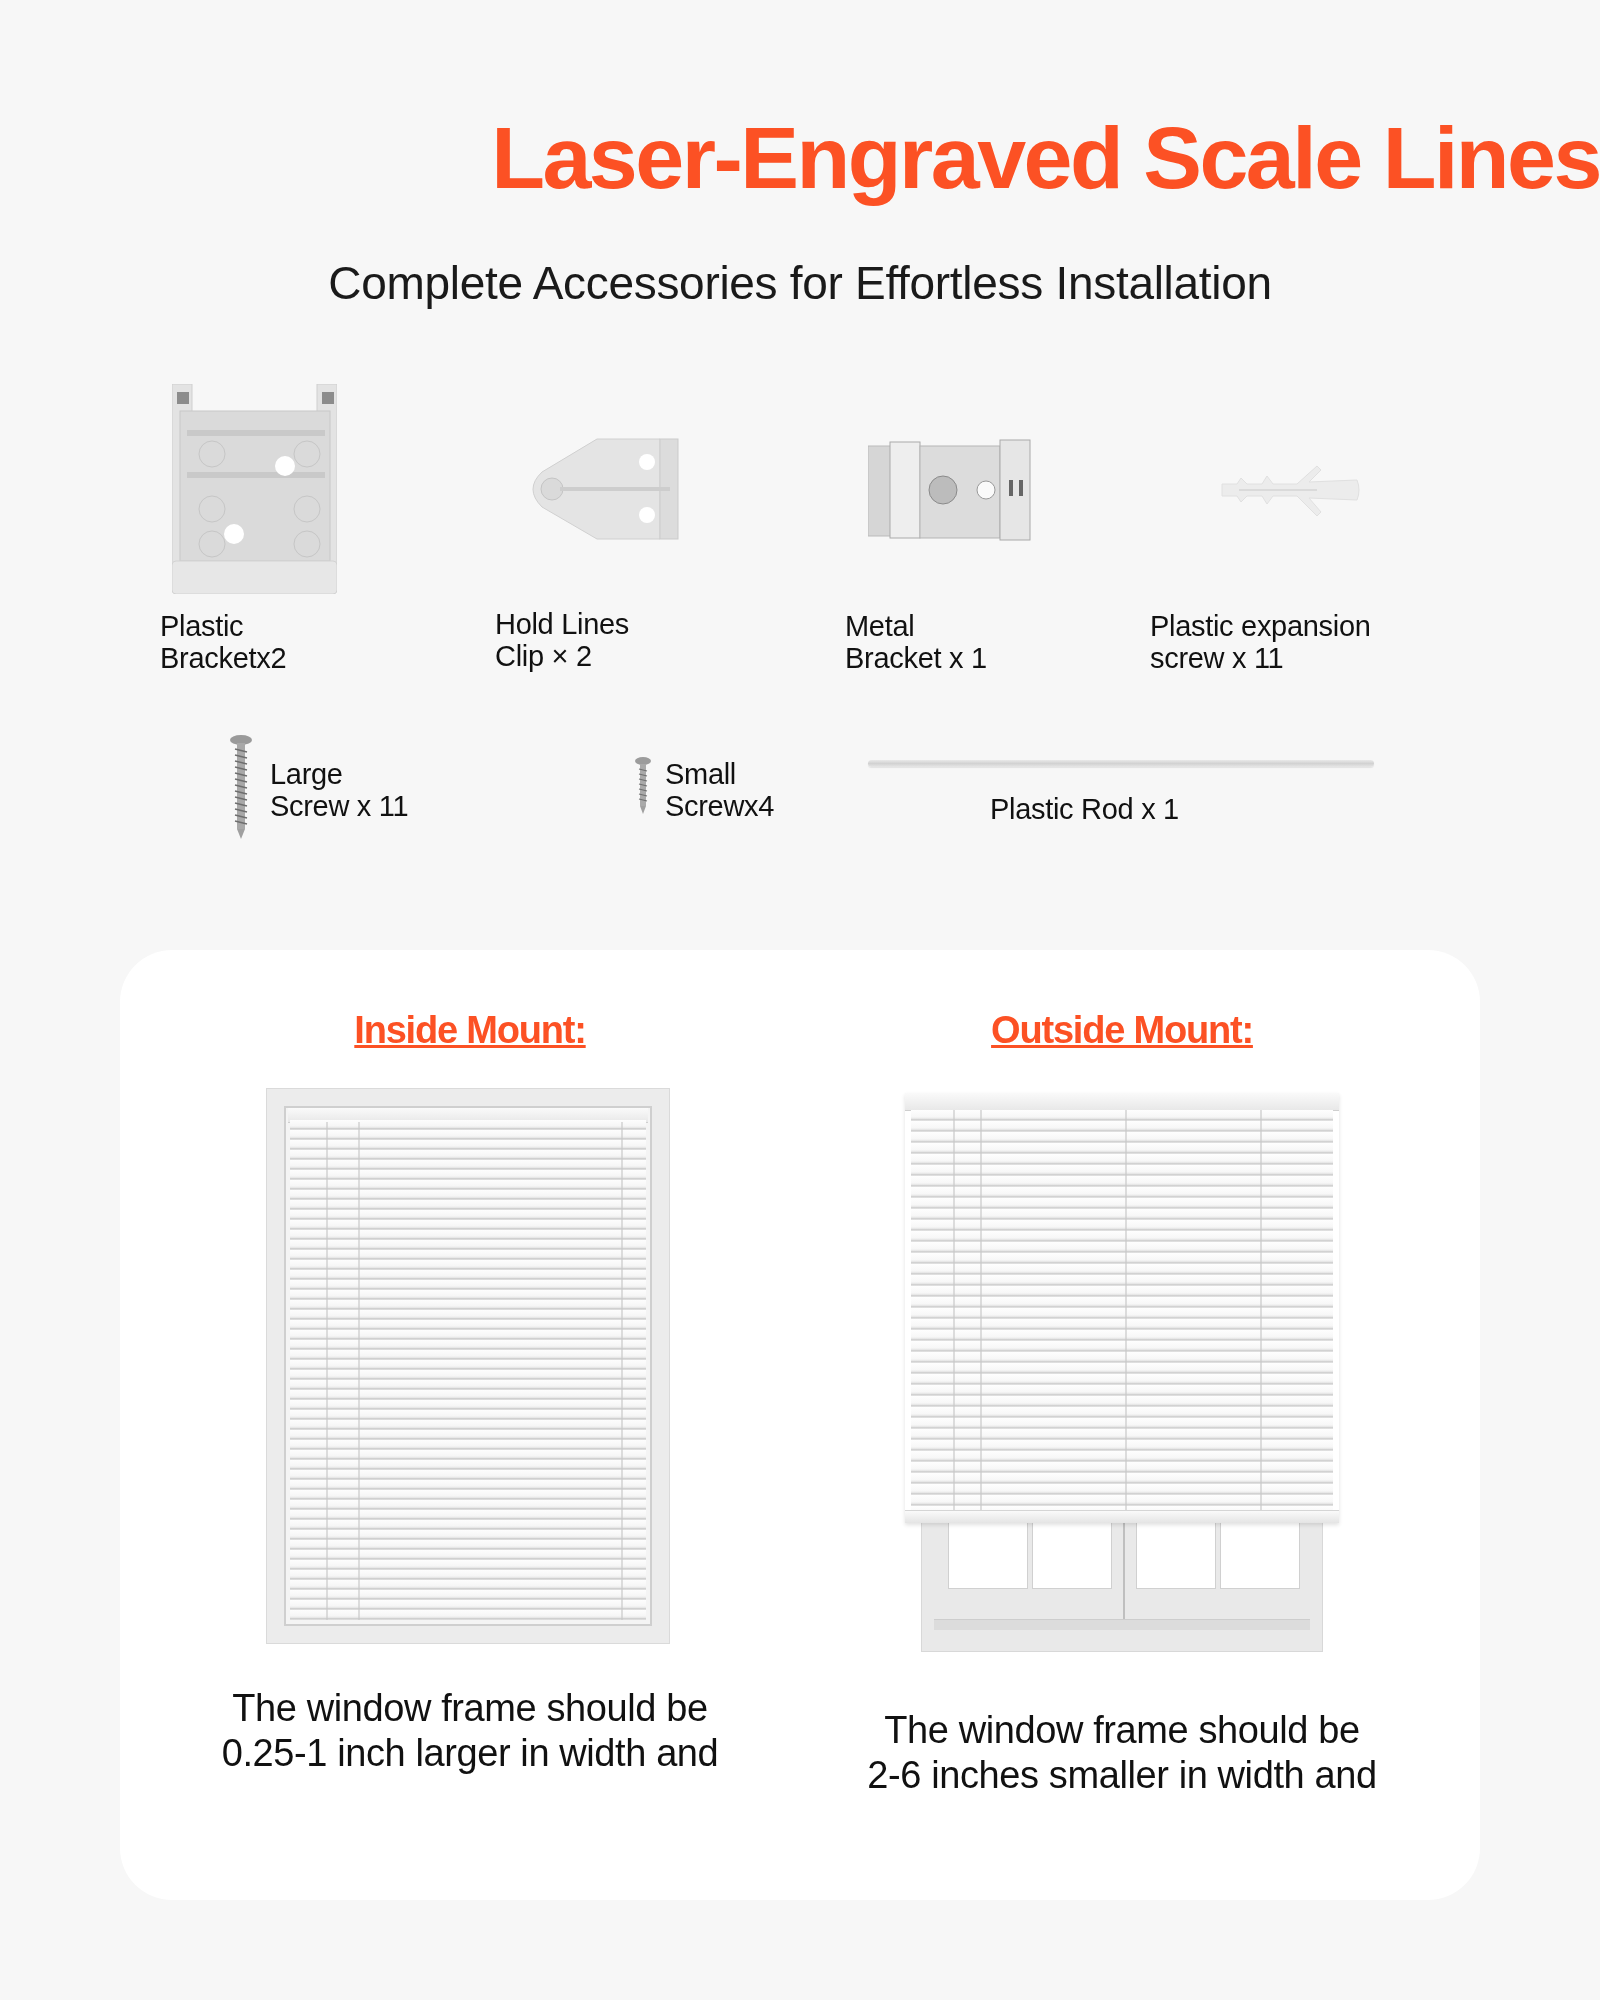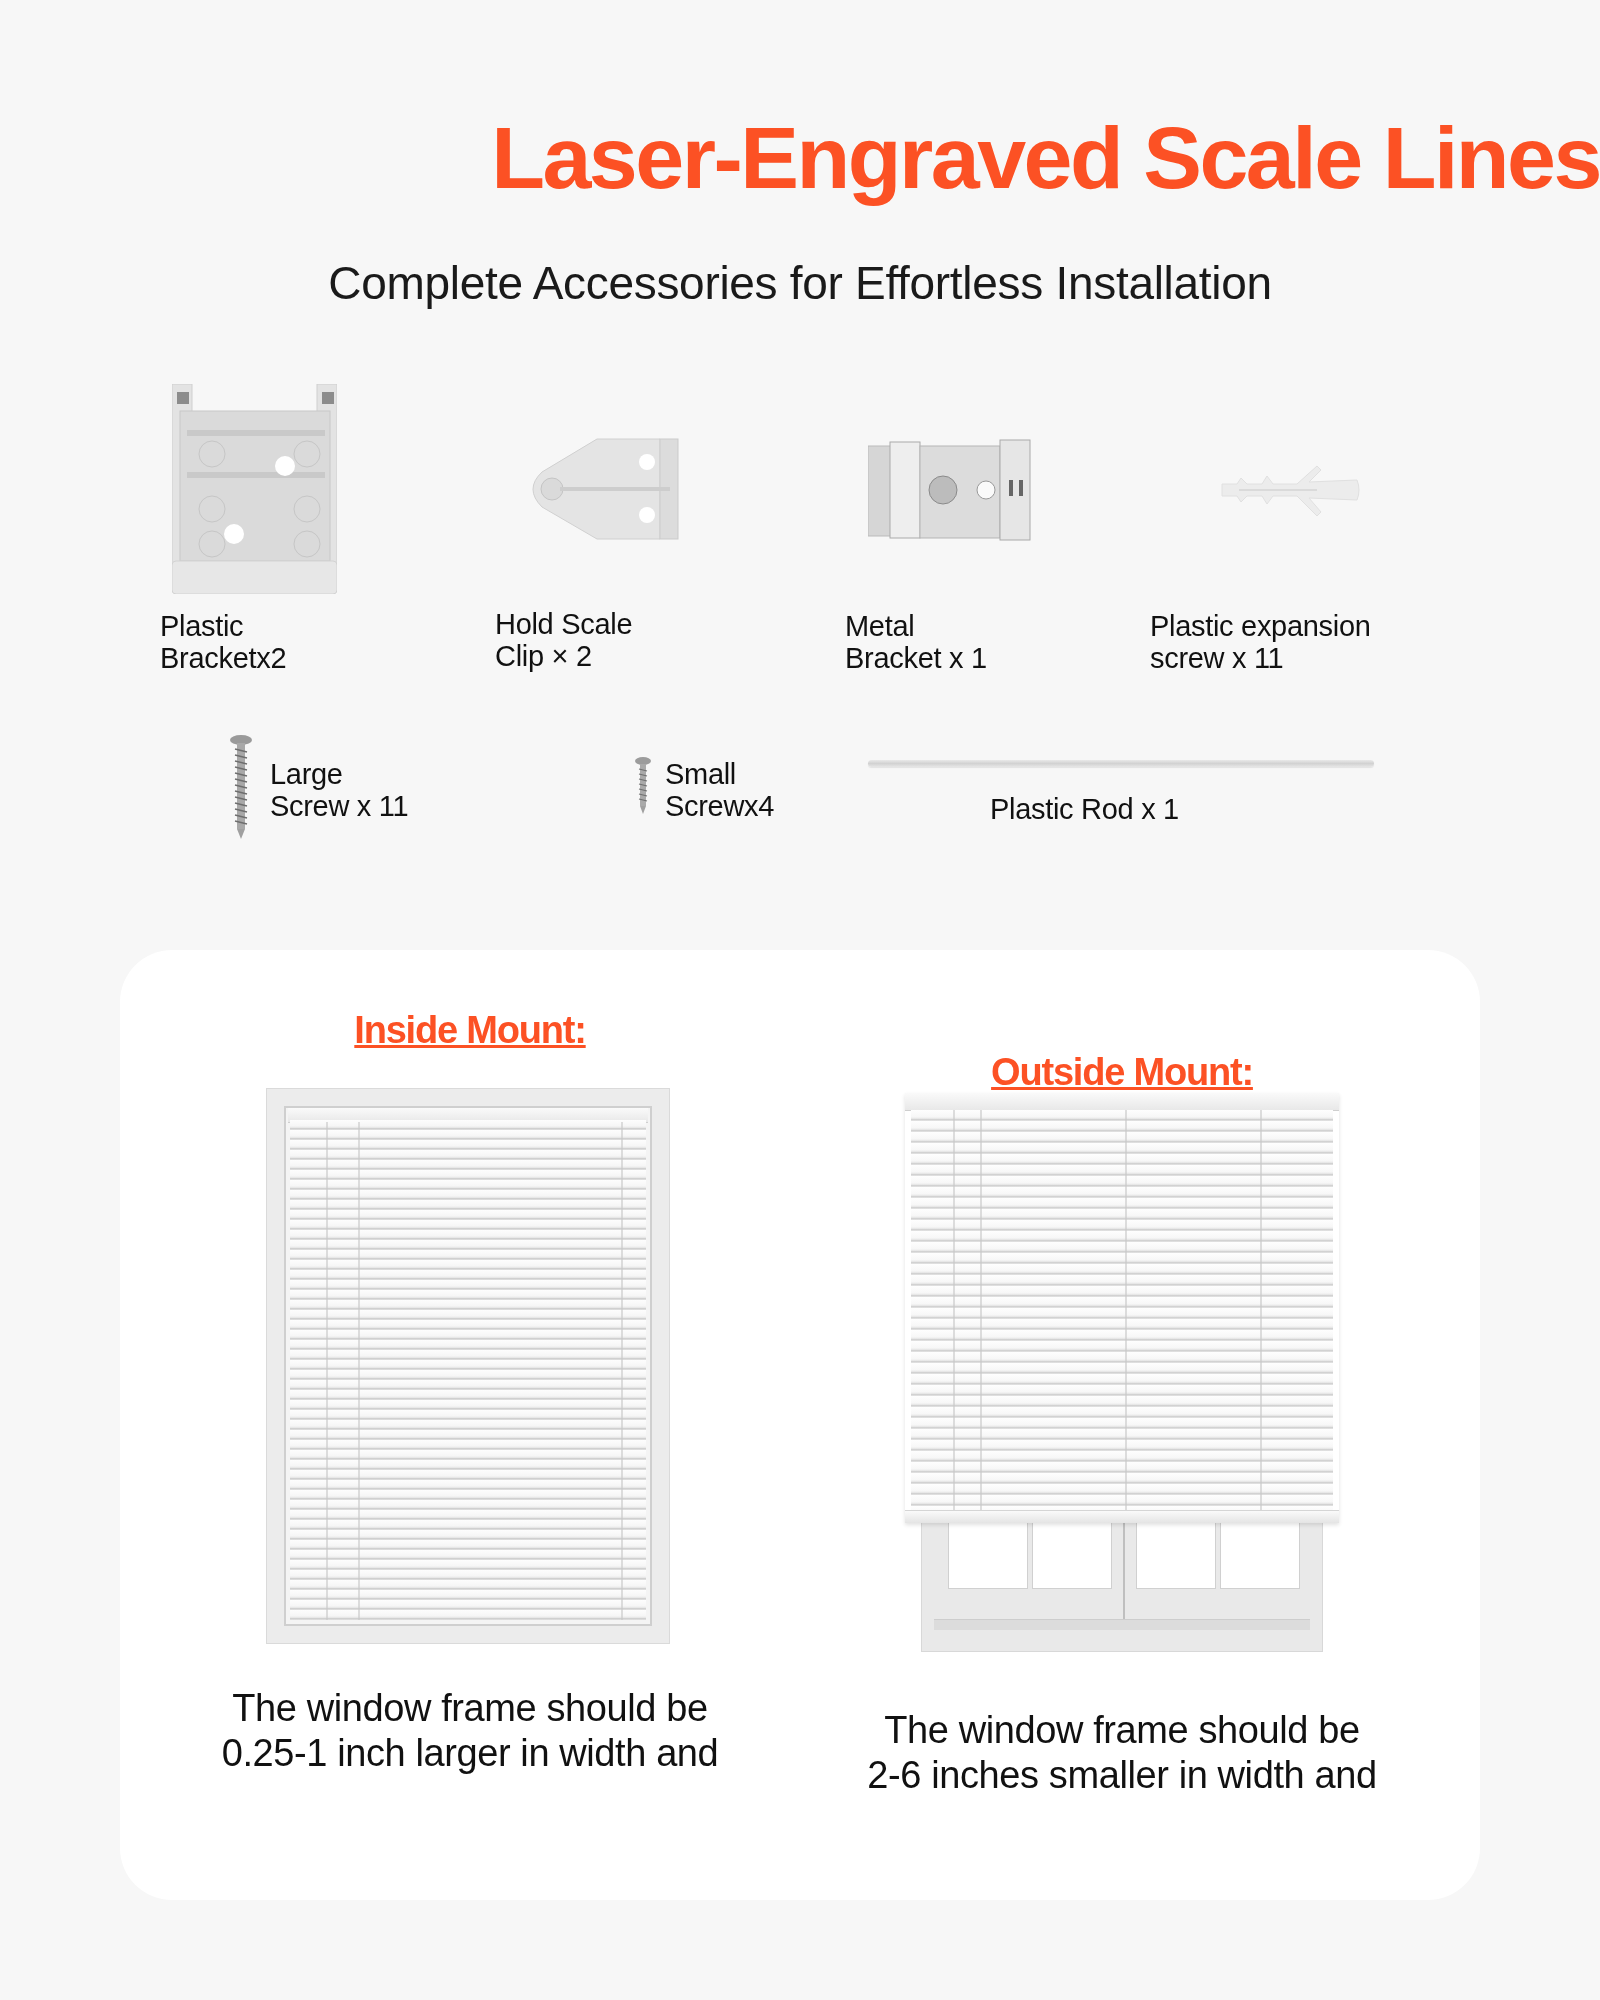--- a/index.html
+++ b/index.html
@@ -132,21 +132,21 @@
   <svg width="162" height="104" viewBox="0 0 162 104">
     <path d="M20 35 L75 2 L138 2 L138 102 L75 102 L20 70 Q2 52 20 35 Z" fill="#e4e4e4" stroke="#d0d0d0"></path>
     <rect x="138" y="2" width="18" height="100" fill="#dcdcdc" stroke="#cbcbcb"></rect>
     <circle cx="30" cy="52" r="11" fill="#dadada" stroke="#c4c4c4"></circle>
     <rect x="38" y="50" width="110" height="4" fill="#cdcdcd"></rect>
     <circle cx="125" cy="25" r="8" fill="#fff"></circle>
     <circle cx="125" cy="78" r="8" fill="#fff"></circle>
   </svg>
 </div>
 <div class="abs lbl" style="left:495px;top:608px;width:210px;">
-  <span>Hold Scale</span>
+  <span>Hold Lines</span>
   <span>Clip × 2</span>
 </div>
 
 <div class="abs metal">
   <svg width="165" height="104" viewBox="0 0 165 104">
     <rect x="0" y="8" width="30" height="90" fill="#d6d6d6" stroke="#bbb"></rect>
     <rect x="22" y="4" width="30" height="96" fill="#eeeeee" stroke="#aaa"></rect>
     <rect x="52" y="8" width="80" height="92" fill="#dcdcdc" stroke="#b5b5b5"></rect>
     <rect x="132" y="2" width="30" height="100" fill="#e6e6e6" stroke="#aaa"></rect>
     <circle cx="75" cy="52" r="14" fill="#bcbcbc" stroke="#8a8a8a"></circle>
@@ -220,21 +220,21 @@
 </div>
 
 <div class="abs rod"></div>
 <div class="abs lbl" style="left:990px;top:793px;width:300px;">
   <span>Plastic Rod x 1</span>
 </div>
 
 <div class="abs card"></div>
 
 <div class="abs mount-title" style="left:170px;top:1002px;width:600px;">Inside Mount:</div>
-<div class="abs mount-title" style="left:822px;top:1044px;width:600px;">Outside Mount:</div>
+<div class="abs mount-title" style="left:822px;top:1002px;width:600px;">Outside Mount:</div>
 
 <div class="abs in-frame">
   <div class="in-inner">
     <div class="headrail"></div>
     <div class="slats"></div>
     <div class="ladder" style="left:40px"></div>
     <div class="ladder" style="left:72px"></div>
     <div class="ladder" style="left:335px"></div>
   </div>
 </div>

